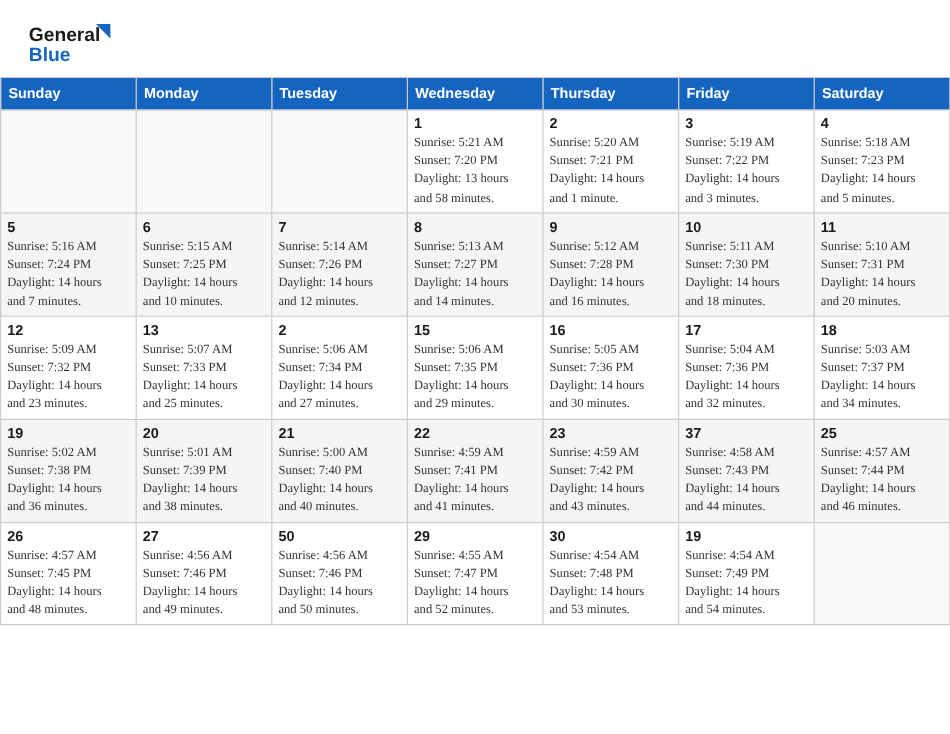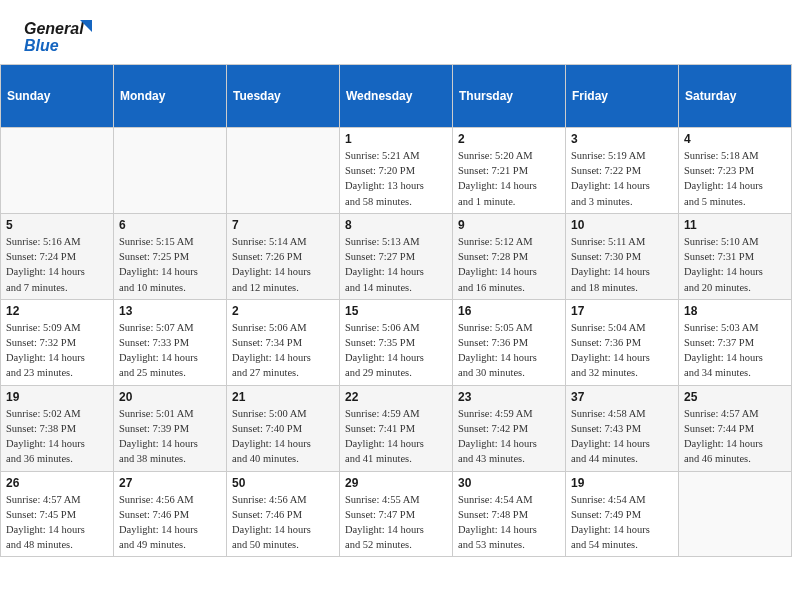--- a/index.html
+++ b/index.html
@@ -7,21 +7,20 @@
       font-family: Arial, sans-serif;
       background: #fff;
       width: 792px;
       min-height: 612px;
     }
     .header {
       display: flex;
       justify-content: space-between;
       align-items: flex-start;
       padding: 18px 24px 10px 24px;
-      font-style: italic;
     }
     .logo {
       display: flex;
       align-items: center;
       gap: 4px;
     }
     .title-block {
       text-align: right;
     }
     .main-title {
@@ -38,21 +37,21 @@
       width: 100%;
       border-collapse: collapse;
       margin: 0 0 0 0;
       font-size: 11px;
     }
     .calendar thead tr th {
       background-color: #1565c0;
       color: #fff;
       font-weight: bold;
       text-align: left;
-      padding: 24px 6px;
+      padding: 6px 6px;
       border: 1px solid #ccc;
       font-size: 12px;
     }
     .calendar tbody tr td {
       vertical-align: top;
       border: 1px solid #ccc;
       padding: 4px 5px;
       width: 113px;
       min-height: 80px;
       background: #fff;

